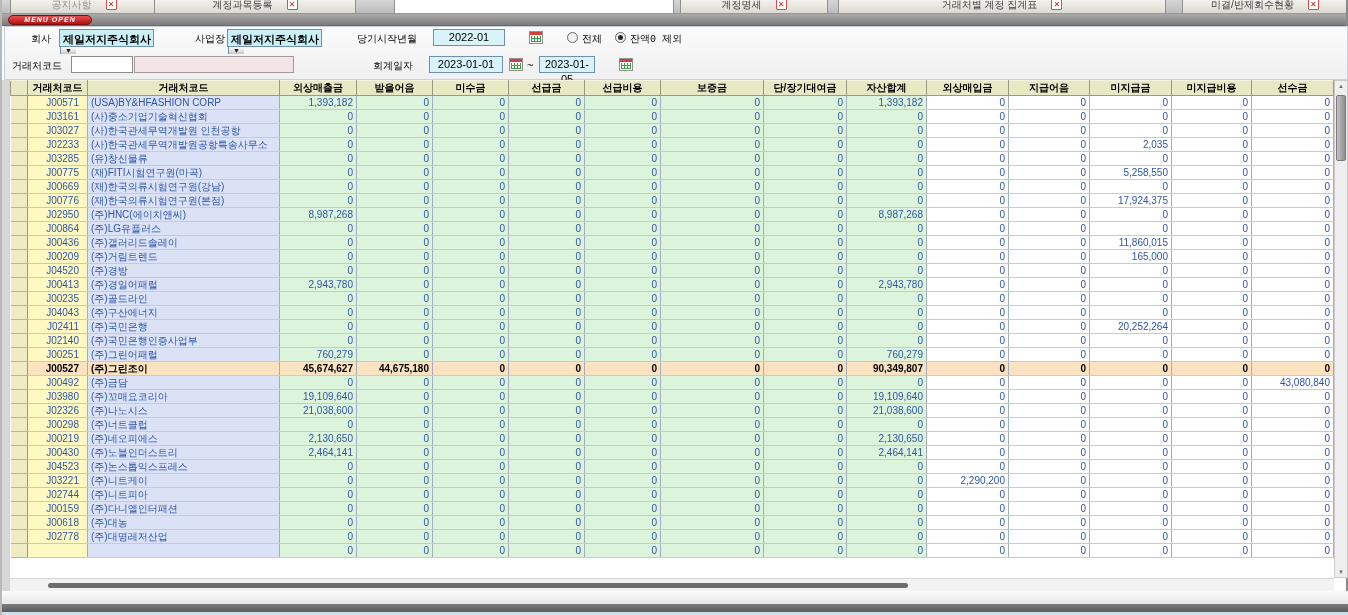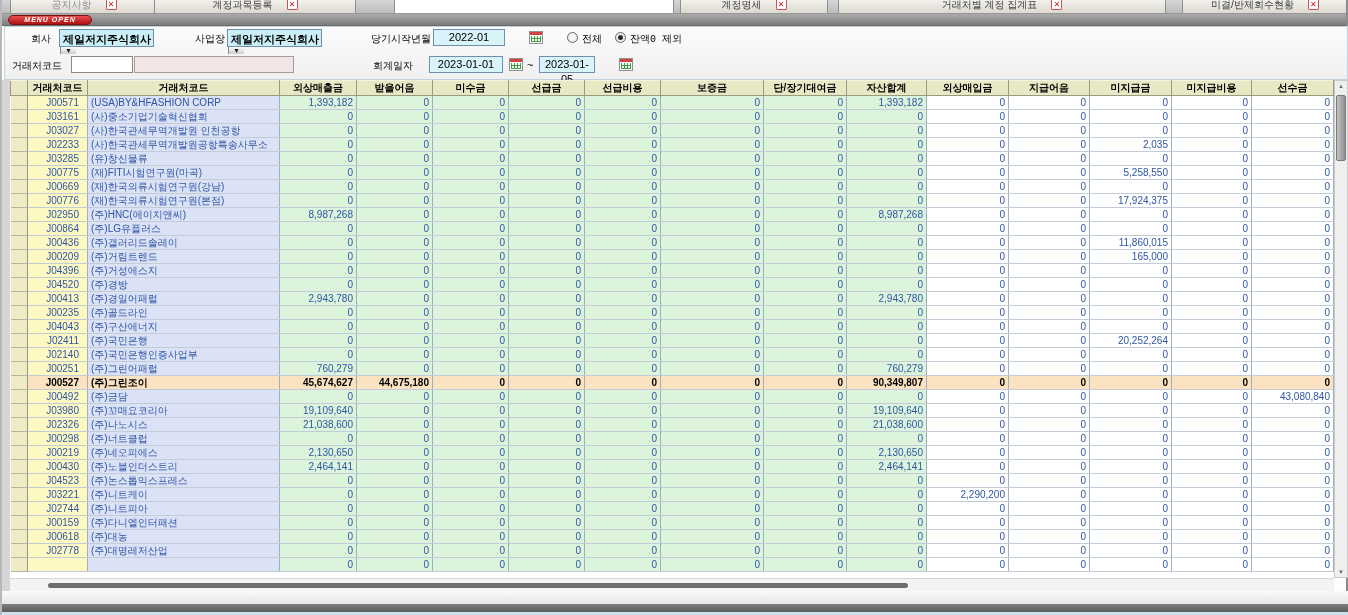--- a/index.html
+++ b/index.html
@@ -127,21 +127,21 @@
     <span class="flabel" style="left:26px;top:5px;">회사</span>
     <div class="combo" style="left:54px;top:2px;">
       <span class="ct">제일저지주식회사</span>
       <span class="ca">▼</span>
     </div>
     <span class="flabel" style="left:190px;top:5px;">사업장</span>
     <div class="combo" style="left:222px;top:2px;">
       <span class="ct">제일저지주식회사</span>
       <span class="ca">▼</span>
     </div>
-    <span class="flabel" style="left:352px;top:5px;margin-left:14px;">당기시작년월</span>
+    <span class="flabel" style="left:352px;top:5px;">당기시작년월</span>
     <div class="dinput" style="left:428px;top:2px;width:72px;">2022-01</div>
     <div class="cal" style="left:524px;top:4px;"></div>
     <span class="radio" style="left:562px;top:5px;"></span>
     <span class="flabel" style="left:577px;top:5px;">전체</span>
     <span class="radio checked" style="left:610px;top:5px;"></span>
     <span class="flabel" style="left:625px;top:5px;">잔액0 제외</span>
 
     <span class="flabel" style="left:7px;top:32px;">거래처코드</span>
     <div class="tinput" style="left:66px;top:29px;width:62px;"></div>
     <div class="pinput" style="left:129px;top:29px;width:160px;"></div>
@@ -406,38 +406,20 @@
             <td class="green">0</td>
             <td class="green">0</td>
             <td class="white">0</td>
             <td class="white">0</td>
             <td class="white">165,000</td>
             <td class="white">0</td>
             <td class="white">0</td>
           </tr>
           <tr>
             <td class="ind"></td>
-            <td class="code">J04396</td>
-            <td class="name">(주)거성에스지</td>
-            <td class="green">0</td>
-            <td class="green">0</td>
-            <td class="green">0</td>
-            <td class="green">0</td>
-            <td class="green">0</td>
-            <td class="green">0</td>
-            <td class="green">0</td>
-            <td class="green">0</td>
-            <td class="white">0</td>
-            <td class="white">0</td>
-            <td class="white">0</td>
-            <td class="white">0</td>
-            <td class="white">0</td>
-          </tr>
-          <tr>
-            <td class="ind"></td>
             <td class="code">J04520</td>
             <td class="name">(주)경방</td>
             <td class="green">0</td>
             <td class="green">0</td>
             <td class="green">0</td>
             <td class="green">0</td>
             <td class="green">0</td>
             <td class="green">0</td>
             <td class="green">0</td>
             <td class="green">0</td>

